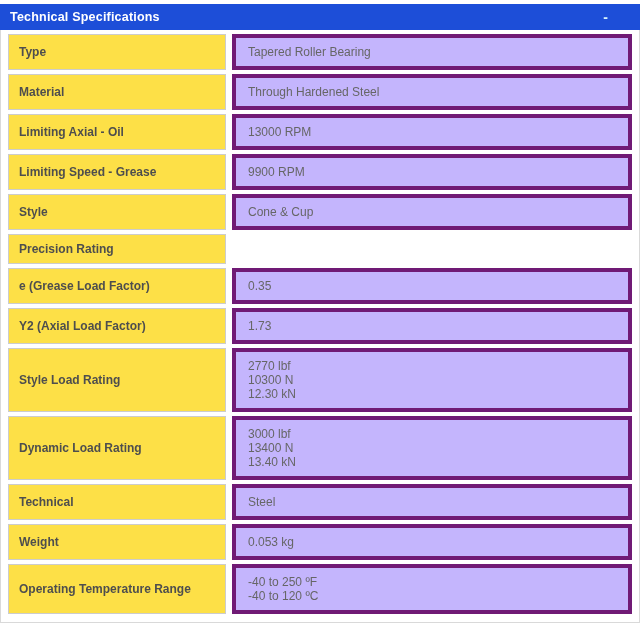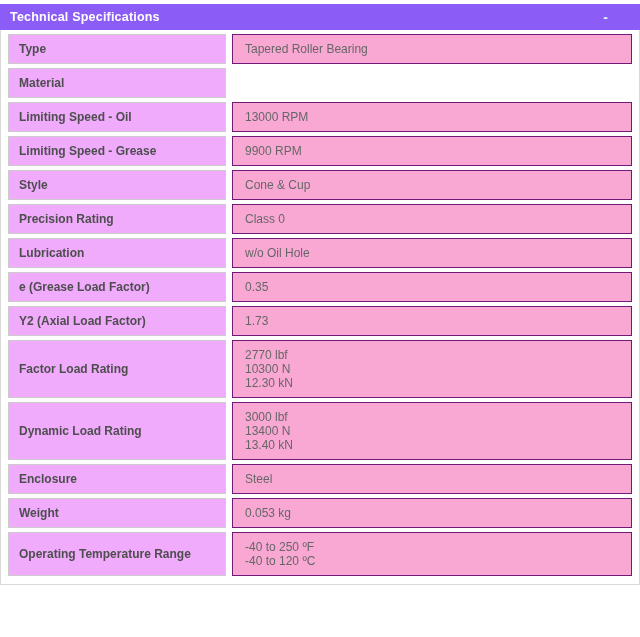--- a/index.html
+++ b/index.html
@@ -41,68 +41,71 @@
     background: #ffffff;
   }
   .spec-row {
     display: flex;
     margin-bottom: 4px;
   }
   .spec-label {
     width: 218px;
     flex: 0 0 218px;
     border: 1px solid #cccccc;
-    background: #f0abfc;
+    background: #fde047;
     padding: 7px 10px;
     font-size: 12px;
     line-height: 14px;
     font-weight: bold;
     color: #4e4e4e;
     display: flex;
     align-items: center;
     margin-right: 6px;
   }
   .spec-value {
     flex: 1 1 auto;
-    border: 1px solid #701a75;
-    background: #f9a8d4;
+    border: 4px solid #701a75;
+    background: #c4b5fd;
     padding: 7px 12px;
     font-size: 12px;
     line-height: 14px;
     color: #666666;
     display: flex;
     flex-direction: column;
     justify-content: center;
   }
   .spec-value-line { white-space: pre; }
 </style>
 </head>
 <body>
 
 <div class="panel">
-  <div class="panel-header" style="background: #8b5cf6;">
+  <div class="panel-header" style="background: #1d4ed8;">
     <span class="panel-title">Technical Specifications</span>
     <span class="collapse-icon">-</span>
   </div>
 
   <div class="panel-body">
   <div class="spec-row">
     <div class="spec-label">Type</div>
     <div class="spec-value">
           <div class="spec-value-line">Tapered Roller Bearing</div>
         </div>
   </div>
 
 
   <div class="spec-row">
     <div class="spec-label">Material</div>
+    <div class="spec-value">
+          <div class="spec-value-line">Through Hardened Steel</div>
+        </div>
   </div>
 
   <div class="spec-row">
-    <div class="spec-label">Limiting Speed - Oil</div>
+    <div class="spec-label">Limiting Axial - Oil</div>
     <div class="spec-value">
           <div class="spec-value-line">13000 RPM</div>
         </div>
   </div>
 
   <div class="spec-row">
     <div class="spec-label">Limiting Speed - Grease</div>
     <div class="spec-value">
           <div class="spec-value-line">9900 RPM</div>
         </div>
@@ -110,67 +113,58 @@
 
   <div class="spec-row">
     <div class="spec-label">Style</div>
     <div class="spec-value">
           <div class="spec-value-line">Cone &amp; Cup</div>
         </div>
   </div>
 
   <div class="spec-row">
     <div class="spec-label">Precision Rating</div>
-    <div class="spec-value">
-          <div class="spec-value-line">Class 0</div>
-        </div>
   </div>
 
 
-  <div class="spec-row">
-    <div class="spec-label">Lubrication</div>
-    <div class="spec-value">
-          <div class="spec-value-line">w/o Oil Hole</div>
-        </div>
-  </div>
 
   <div class="spec-row">
     <div class="spec-label">e (Grease Load Factor)</div>
     <div class="spec-value">
           <div class="spec-value-line">0.35</div>
         </div>
   </div>
 
   <div class="spec-row">
     <div class="spec-label">Y2 (Axial Load Factor)</div>
     <div class="spec-value">
           <div class="spec-value-line">1.73</div>
         </div>
   </div>
 
   <div class="spec-row">
-    <div class="spec-label">Factor Load Rating</div>
+    <div class="spec-label">Style Load Rating</div>
     <div class="spec-value">
           <div class="spec-value-line">2770 lbf</div>
           <div class="spec-value-line">10300 N</div>
           <div class="spec-value-line">12.30 kN</div>
         </div>
   </div>
 
   <div class="spec-row">
     <div class="spec-label">Dynamic Load Rating</div>
     <div class="spec-value">
           <div class="spec-value-line">3000 lbf</div>
           <div class="spec-value-line">13400 N</div>
           <div class="spec-value-line">13.40 kN</div>
         </div>
   </div>
 
   <div class="spec-row">
-    <div class="spec-label">Enclosure</div>
+    <div class="spec-label">Technical</div>
     <div class="spec-value">
           <div class="spec-value-line">Steel</div>
         </div>
   </div>
 
   <div class="spec-row">
     <div class="spec-label">Weight</div>
     <div class="spec-value">
           <div class="spec-value-line">0.053 kg</div>
         </div>

